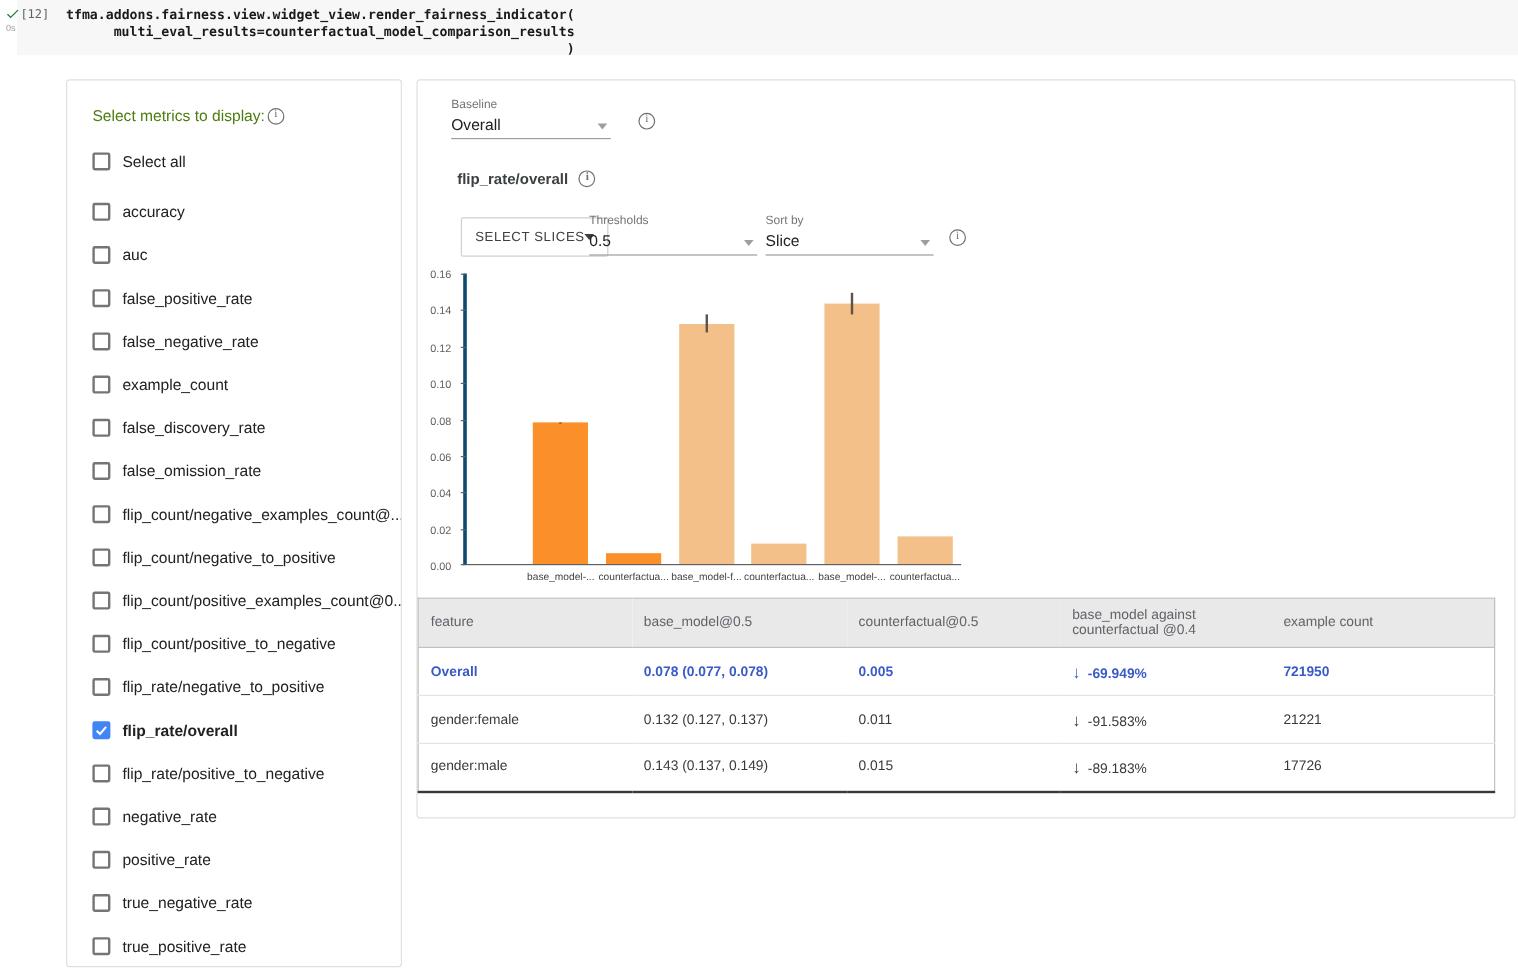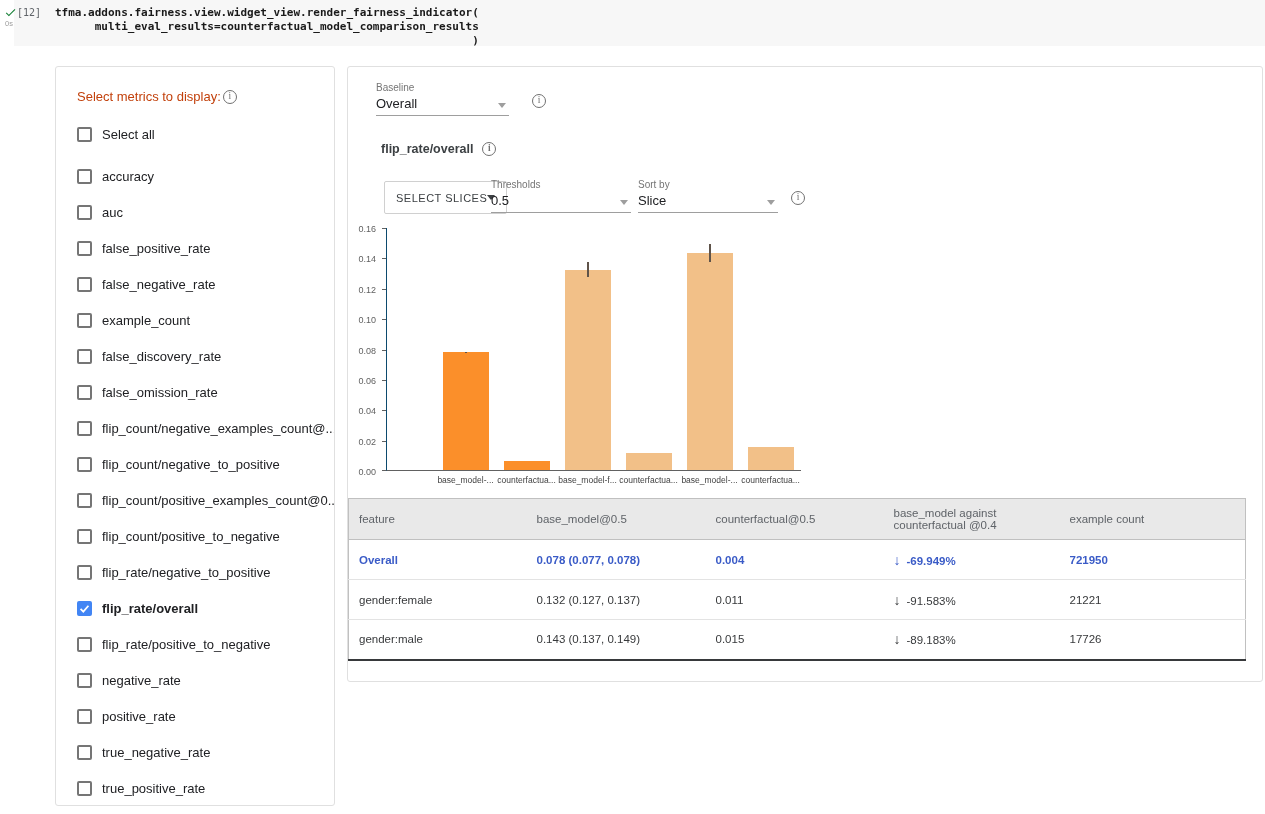--- a/index.html
+++ b/index.html
@@ -11,21 +11,21 @@
   .exec-time { position:absolute; left:5px; top:19px; font-size:7.5px; color:#9e9e9e; }
   .exec-count { position:absolute; left:17px; top:7px; font-family:"DejaVu Sans Mono",monospace; font-size:10px; color:#5f6368; }
   .code { position:absolute; left:55px; top:6px; font-family:"DejaVu Sans Mono",monospace; font-size:11px; font-weight:bold; line-height:14px; color:#1a1a1a; white-space:pre; cursor:text;text-align:right; }
 
   
   .panel { position:absolute; background:#fff; border:1px solid #e0e0e0; border-radius:3px; }
   .left  { left:55px;  top:66px; width:280px; height:740px; overflow:hidden; }
   .right { left:347px; top:66px; width:916px; height:616px; }
 
   
-  .metrics-title-row { display:flex; align-items:center; gap:2px; padding:22px 0 0 21px; font-size:13px; color:#c2410c; }
+  .metrics-title-row { display:flex; align-items:center; gap:2px; padding:22px 0 0 21px; font-size:13px; color:#4d7c0f; }
   .metric-item { display:flex; align-items:center; gap:10px; height:36px; padding-left:21px; cursor:pointer; }
   .metric-item.first { margin-top:12px; margin-bottom:6px; }
   .checkbox { width:15px; height:15px; border:2px solid #757575; border-radius:2px; flex:none; display:flex; align-items:center; justify-content:center; background:#fff; cursor:pointer; }
   .checkbox.checked { border-color:#4285f4; background:#4285f4; }
   .metric-label { font-size:13px; color:#202124; }
   .metric-label.checked-label { font-weight:bold; }
 
   
   .info-icon { display:inline-block; width:14px; height:14px; border:1.5px solid #707070; border-radius:50%; position:relative; flex:none; cursor:pointer; }
   .info-icon::after { content:"i"; position:absolute; left:50%; top:50%; transform:translate(-50%,-54%); font-size:9.5px; line-height:1; color:#707070; font-family:"Liberation Serif",serif; }
@@ -40,21 +40,21 @@
   .metric-heading { position:absolute; left:33px; top:75px; display:flex; gap:9px; align-items:center; font-size:12.5px; font-weight:bold; color:#3c4043; }
   .select-slices { position:absolute; left:36px; top:114px; height:33px; padding:0 11px; background:#fff; border:1px solid #d0d0d0; border-radius:2px; font-size:11px; color:#3c4043; letter-spacing:0.5px; display:flex; align-items:center; gap:0; cursor:pointer; font-family:"Liberation Sans",sans-serif; }
   .select-slices .btn-arrow { width:0; height:0; border-left:4px solid transparent; border-right:4px solid transparent; border-top:5px solid #3c4043; }
   .thresholds-field { position:absolute; left:143px; top:112px; width:140px; }
   .sortby-field { position:absolute; left:290px; top:112px; width:140px; }
   #controls-info { position:absolute; left:443px; top:124px; }
 
   
   .yaxis { position:absolute; left:0; top:161px; width:33px; height:243px; }
   .ytick { position:absolute; right:5px; width:100%; text-align:right; font-size:9px; color:#616161; }
-  .plot { position:absolute; left:38px; top:161px; width:415px; height:243px; border-left:1px solid #0c4a6e; border-bottom:1px solid #616161; display:flex; align-items:flex-end;padding-left:48px; }
+  .plot { position:absolute; left:38px; top:161px; width:415px; height:243px; border-left:3px solid #0c4a6e; border-bottom:1px solid #616161; display:flex; align-items:flex-end;padding-left:48px; }
   .tickmark { position:absolute; left:-5px; width:4px; height:1px; background:#616161; }
   .bar-group { position:relative; flex:1 1 0; height:100%; display:flex; align-items:flex-end; justify-content:center; }
   .bar { width:46px; }
   .error-bar { position:absolute; left:50%; transform:translateX(-50%); width:2px; background:#5f5349; }
   .xlabel { position:absolute; top:calc(100% + 5px); left:50%; transform:translateX(-50%); font-size:8.5px; color:#424242; white-space:nowrap; }
 
   
   .results { position:absolute; left:0; top:431px; width:897px; border-collapse:collapse; table-layout:fixed; border:1px solid #c0c0c0; border-bottom:2px solid #37393b; }
   .results th { background:#e9e9e9; color:#5f6368; font-weight:normal; text-align:left; padding:8px 10px; border-bottom:1px solid #c0c0c0; vertical-align:middle; font-size:11.5px; }
   .results td { padding:0 10px; height:40px; border-bottom:1px solid #e3e3e3; color:#37393b; font-size:11.5px; }
@@ -270,21 +270,21 @@
           <th>base_model@0.5</th>
           <th>counterfactual@0.5</th>
           <th>base_model against counterfactual @0.4</th>
           <th>example count</th>
         </tr>
       </thead>
     <tbody>
         <tr class="hl">
           <td>Overall</td>
           <td>0.078 (0.077, 0.078)</td>
-          <td>0.004</td>
+          <td>0.005</td>
           <td><span class="down-arrow">↓</span><span>-69.949%</span></td>
           <td>721950</td>
         </tr>
         <tr>
           <td>gender:female</td>
           <td>0.132 (0.127, 0.137)</td>
           <td>0.011</td>
           <td><span class="down-arrow">↓</span><span>-91.583%</span></td>
           <td>21221</td>
         </tr>

